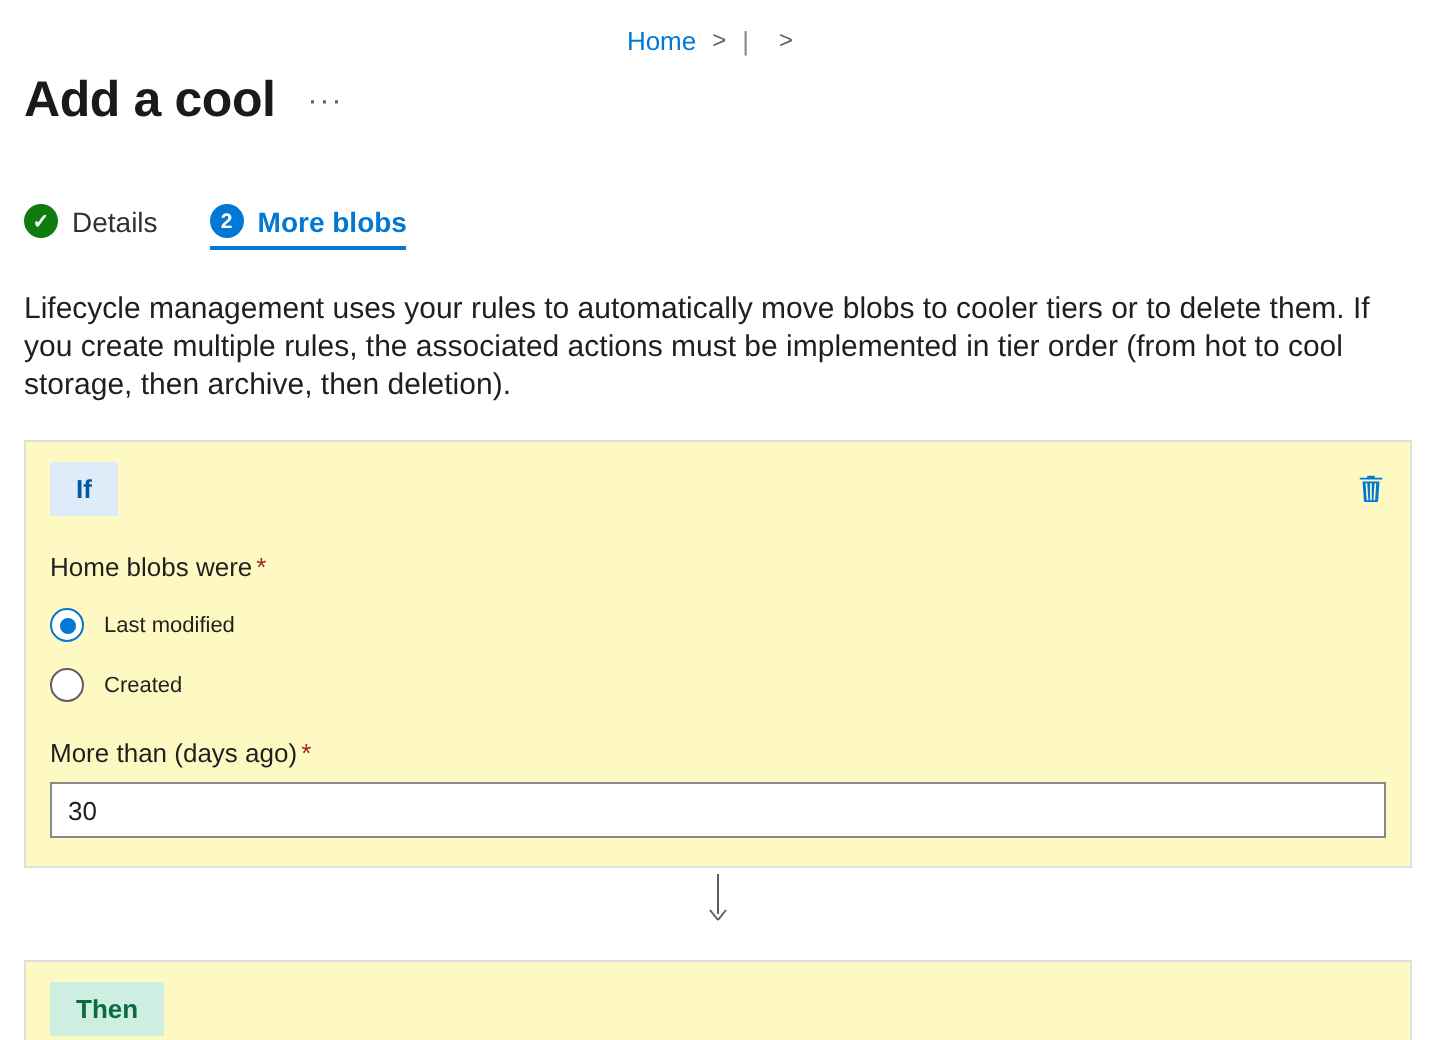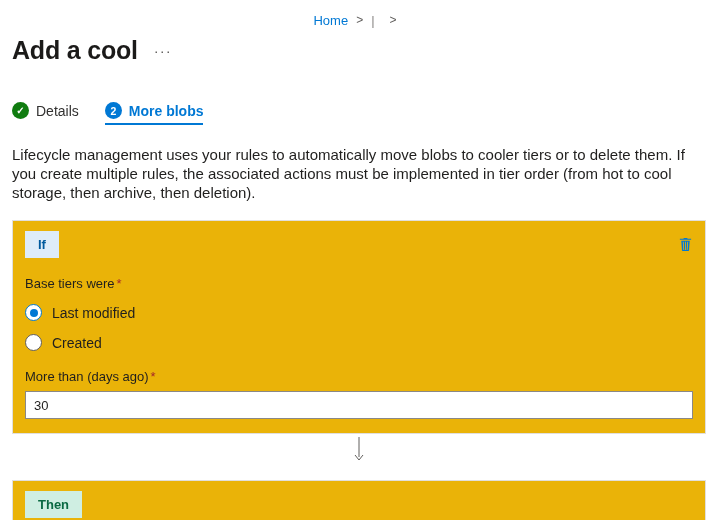--- a/index.html
+++ b/index.html
@@ -129,21 +129,21 @@
   .description {
     margin-top: 20px;
     font-size: 15px;
     line-height: 19px;
     color: #201f1e;
     max-width: 700px;
   }
   
   .card {
     border: 1px solid #e1dfdd;
-    background: #eab308;
+    background: #fef9c3;
     margin-top: 18px;
     padding: 10px 12px 14px 12px;
     box-sizing: border-box;
     position: relative;
   }
   .card-head {
     display: flex;
     align-items: center;
     justify-content: space-between;
   }
@@ -196,21 +196,21 @@
     border: 1px solid #0078d4;
   }
   .radio.checked::after {
     content: "";
     width: 8px;
     height: 8px;
     border-radius: 50%;
     background: #0078d4;
   }
   .radio-label {
-    font-size: 14px;
+    font-size: 11px;
     color: #201f1e;
   }
   .text-input {
     margin-top: 7px;
     width: 100%;
     height: 28px;
     box-sizing: border-box;
     border: 1px solid #8a8886;
     background: #fff;
     font-family: "Liberation Sans", sans-serif;
@@ -261,21 +261,21 @@
     <div class="card-head">
       <span class="pill">If</span>
       <span class="trash">
         <svg width="15" height="16" viewBox="0 0 16 16" aria-hidden="true">
           <path d="M6 1.5h4v1h4v1H2v-1h4v-1zM3.5 4.5h9l-.7 10.2a.8.8 0 0 1-.8.8H5a.8.8 0 0 1-.8-.8L3.5 4.5zm1.6 1 .6 9h.9l-.6-9h-.9zm2.4 0v9h.9v-9h-.9zm2.4 0-.6 9h.9l.6-9h-.9z" fill="currentColor"></path>
         </svg>
       </span>
     </div>
 
     <div class="field-label">
-      <span>Base tiers were</span><span class="req">*</span>
+      <span>Home blobs were</span><span class="req">*</span>
     </div>
 
     <div class="radio-row">
       <span class="radio checked"></span>
       <span class="radio-label">Last modified</span>
     </div>
 
     <div class="radio-row">
       <span class="radio"></span>
       <span class="radio-label">Created</span>

